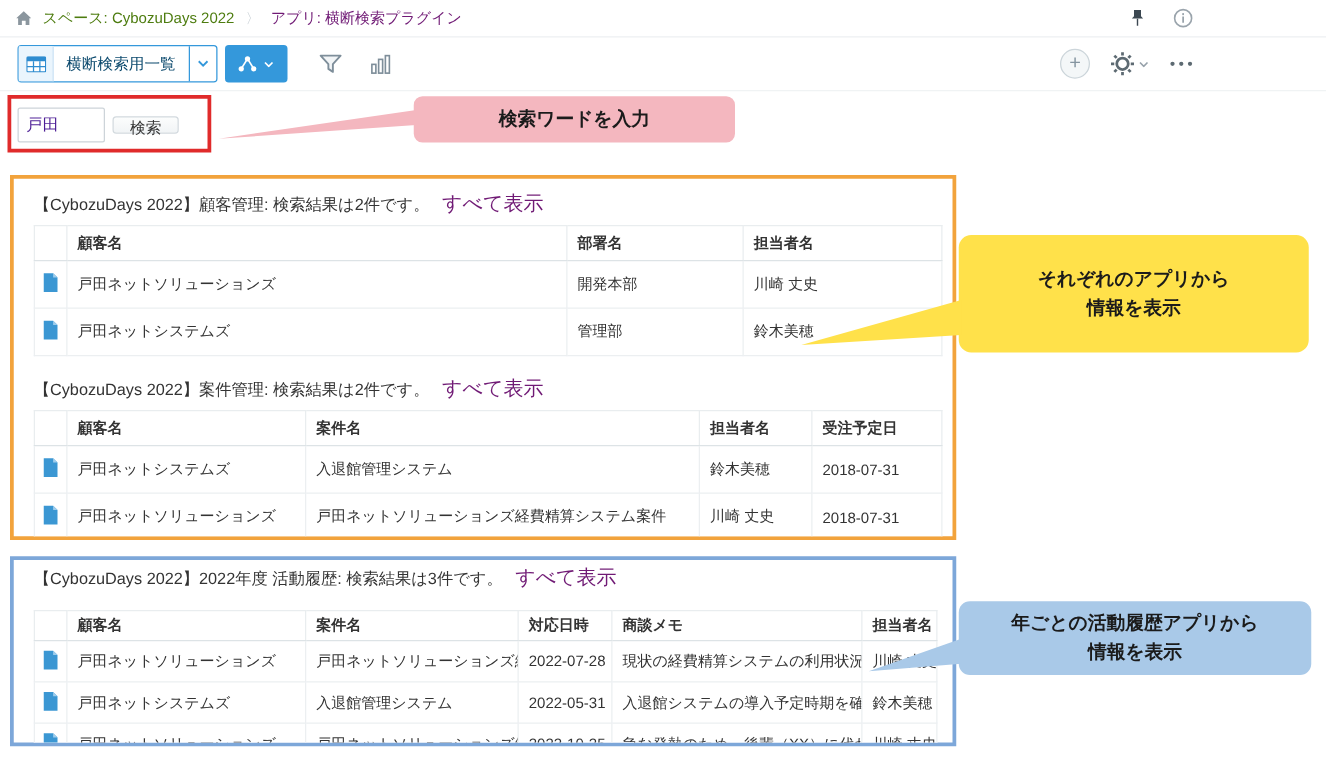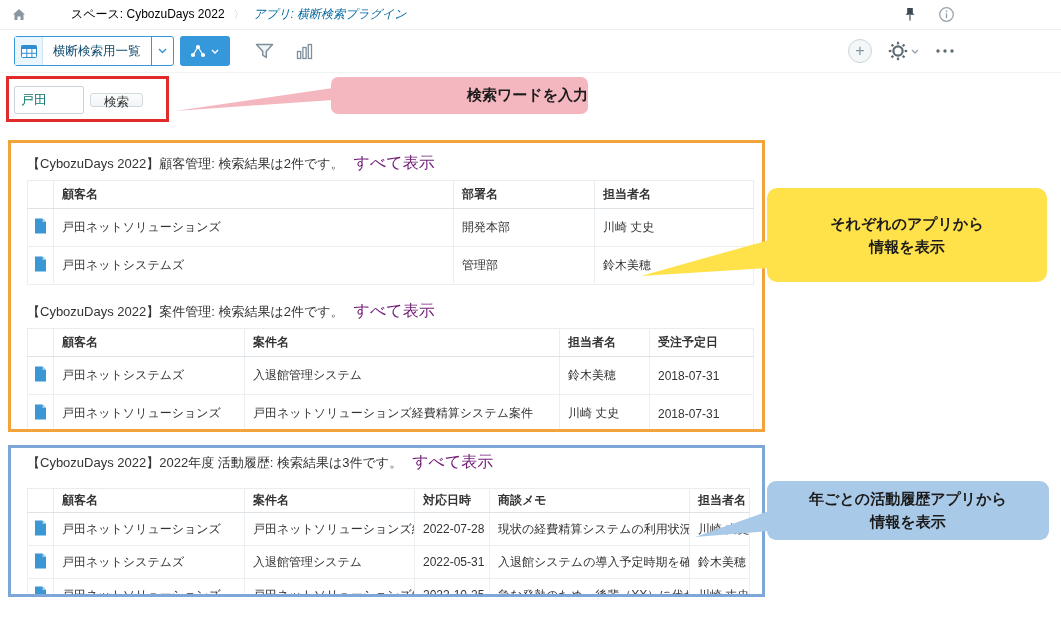--- a/index.html
+++ b/index.html
@@ -3,63 +3,63 @@
 <meta charset="utf-8">
 <style>
   * {margin:0;padding:0;box-sizing:border-box;}
   html,body{background:#fff;}
   body{font-family:"Liberation Sans","DejaVu Sans",sans-serif;color:#333;}
   .page{position:relative;width:1061px;height:618px;background:#fff;overflow:hidden;}
 
   
   .breadcrumb{display:flex;align-items:center;height:30px;padding:0 106px 0 12px;font-size:12px;color:#888;border-bottom:1px solid #edf0f2;}
   .crumb-home{display:flex;align-items:center;margin-right:8px;background:none;border:none;cursor:pointer;}
-  .crumb-link{color:#000000;cursor:pointer;text-decoration:none;margin-left:37px;}
+  .crumb-link{color:#4d7c0f;cursor:pointer;text-decoration:none;}
   .crumb-sep{margin:0 9px;color:#c3cbd1;font-size:11px;}
-  .crumb-current{color:#0369a1;font-style:italic;}
+  .crumb-current{color:#701a75;}
   .crumb-right{margin-left:auto;display:flex;align-items:center;gap:22px;}
   .iconbtn{background:none;border:none;cursor:pointer;display:flex;align-items:center;justify-content:center;padding:0;}
 
   
   .toolbar{display:flex;align-items:center;height:43px;padding:0 106px 0 14px;border-bottom:1px solid #f0f3f4;}
   .view-selector{display:flex;align-items:center;height:30px;border:1px solid #3498db;border-radius:3px;background:#fff;cursor:pointer;margin-right:6px;}
   .vs-icon{display:flex;align-items:center;justify-content:center;width:28px;height:28px;background:#eaf5fd;border-right:1px solid #cde4f5;}
   .vs-label{padding:0 10px;font-size:12.5px;color:#0c4a6e;min-width:96px;}
   .vs-caret{display:flex;align-items:center;justify-content:center;width:22px;height:28px;border-left:1px solid #3498db;}
   .graph-btn{display:flex;align-items:center;justify-content:center;gap:5px;width:50px;height:30px;background:#3498db;border:none;border-radius:3px;cursor:pointer;margin-right:20px;}
   .plain-iconbtn{width:30px;height:30px;display:flex;align-items:center;justify-content:center;background:none;border:none;cursor:pointer;margin-right:10px;}
   .toolbar-right{margin-left:auto;display:flex;align-items:center;gap:16px;}
   .add-btn{width:24px;height:24px;border-radius:50%;border:1px solid #ccd5da;background:#f4f7f8;color:#8595a0;font-size:16px;line-height:1;display:flex;align-items:center;justify-content:center;cursor:pointer;}
   .gear-btn{display:flex;align-items:center;gap:3px;background:none;border:none;cursor:pointer;}
   .more-btn{background:none;border:none;cursor:pointer;display:flex;align-items:center;}
 
   
   .search-zone{position:absolute;left:14px;top:86px;display:flex;align-items:center;gap:6px;z-index:2;}
-  .search-input{width:70px;height:28px;border:1px solid #cdd4d9;border-radius:2px;padding:0 6px;font-size:13px;color:#0f766e;font-family:inherit;}
+  .search-input{width:70px;height:28px;border:1px solid #cdd4d9;border-radius:2px;padding:0 6px;font-size:13px;color:#4c1d95;font-family:inherit;}
   .search-btn{height:14px;padding:0 13px;background:linear-gradient(#fcfdfd,#f1f4f6);border:1px solid #d2d9de;border-radius:3px;font-size:12.5px;color:#333;cursor:pointer;font-family:inherit;}
   .red-box{position:absolute;left:6px;top:76px;width:163px;height:46px;border:3px solid #e02b2b;z-index:3;pointer-events:none;}
 
   
   .panel{position:absolute;left:8px;width:757px;z-index:1;overflow:hidden;}
   .panel-orange{top:140px;height:292px;border:3px solid #f2a33c;padding:10px 8px 0 16px;}
   .panel-blue{top:445px;height:152px;border:3px solid #7da7d9;padding:4px 12px 0 16px;}
   .result-block + .result-block{margin-top:16px;}
   .result-head{display:flex;align-items:baseline;gap:10px;margin-bottom:6px;font-size:13px;color:#333;}
   .show-all{font-size:16px;color:#701a75;cursor:pointer;text-decoration:none;}
   table{width:100%;border-collapse:collapse;table-layout:fixed;font-size:12px;color:#333;border:1px solid #e4e8ea;background:#fff;}
   th{font-weight:bold;text-align:left;padding:5px 8px;height:26px;border:1px solid #e9edef;border-bottom:1px solid #dde3e6;white-space:nowrap;overflow:hidden;}
   td{padding:0 8px;height:38px;border:1px solid #eceff1;white-space:nowrap;overflow:hidden;}
   .panel-blue th{height:22px;padding:3px 8px;}
   .panel-blue td{height:33px;}
   .icon-cell{text-align:center;padding:0;}
 
   
   .callout{position:absolute;display:flex;flex-direction:column;align-items:center;justify-content:center;font-weight:bold;color:#1b1b1b;z-index:6;text-align:center;}
   .callout .tail{position:absolute;}
-  .callout-pink{left:331px;top:77px;width:257px;height:37px;background:#f4b7bf;border-radius:7px;font-size:15px;align-items:flex-end;}
+  .callout-pink{left:331px;top:77px;width:257px;height:37px;background:#f4b7bf;border-radius:7px;font-size:15px;}
   .callout-yellow{left:767px;top:188px;width:280px;height:94px;background:#ffe14a;border-radius:10px;font-size:15px;line-height:1.55;}
   .callout-blue{left:767px;top:481px;width:282px;height:59px;background:#a9c9e8;border-radius:9px;font-size:15px;line-height:1.5;}
 </style>
 </head>
 <body>
 
 <svg width="0" height="0" style="position:absolute">
   <defs>
     <symbol id="rec-icon" viewBox="0 0 13 16">
       <path d="M1 0.5 h7.5 l3.5 3.5 v11.5 h-11 z" fill="#3b97d3"></path>

